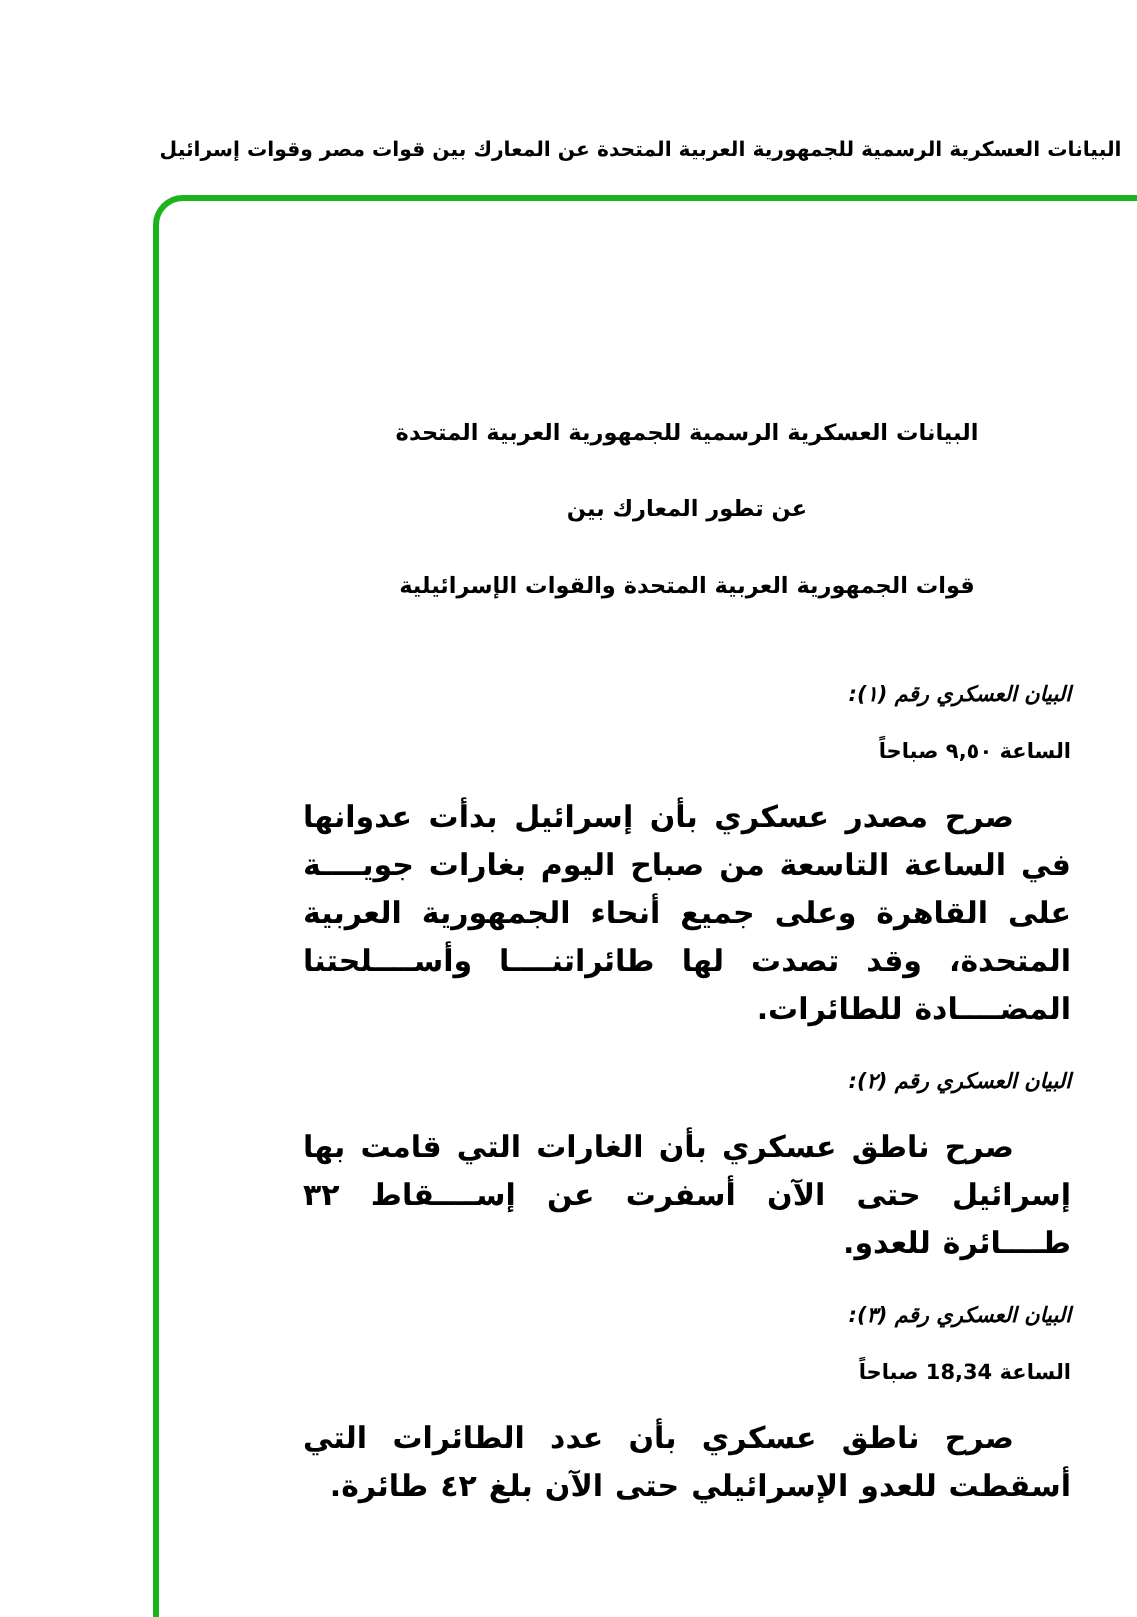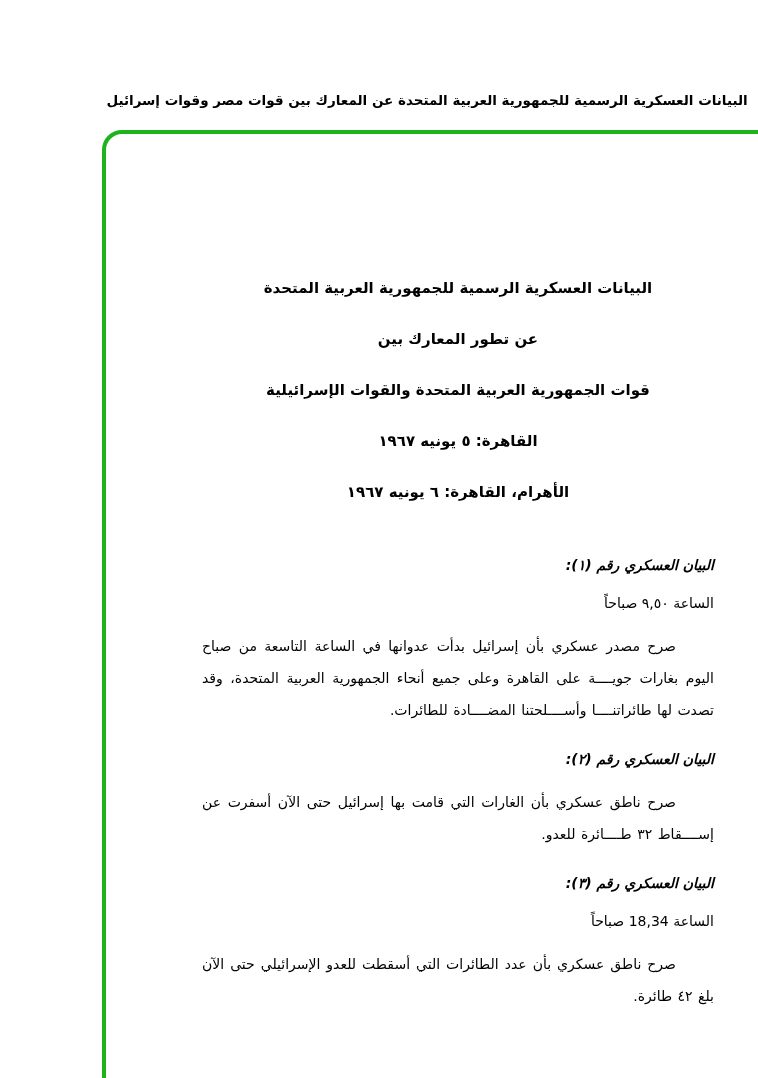--- a/index.html
+++ b/index.html
@@ -63,28 +63,28 @@
   .c-heading {
     font-size: 14px;
     font-weight: 700;
     text-align: right;
     line-height: 22px;
     font-style: italic;
   }
   .c-time {
     margin-top: 8px;
     font-size: 14px;
-    font-weight: 400;
+    font-weight: 700;
     text-align: right;
     line-height: 22px;
   }
   .c-body {
     margin-top: 12px;
-    font-size: 14px;
-    font-weight: 400;
+    font-size: 20px;
+    font-weight: 700;
     line-height: 32px;
     text-align: justify;
     text-indent: 38px;
     word-spacing: 1px;
   }
 </style>
 </head>
 <body>
 
 <div class="page">
@@ -93,24 +93,20 @@
 
   <div class="doc-frame" style="border-color: rgb(29, 179, 29);">
     <div class="doc-content">
 
       <div class="title-block">
         <div class="t-line">البيانات العسكرية الرسمية للجمهورية العربية المتحدة</div>
         <div class="t-line">عن تطور المعارك بين</div>
         <div class="t-line">قوات الجمهورية العربية المتحدة والقوات الإسرائيلية</div>
       </div>
 
-      <div class="date-block">
-        <div class="t-line">القاهرة: ٥ يونيه ١٩٦٧</div>
-        <div class="t-line">الأهرام، القاهرة: ٦ يونيه ١٩٦٧</div>
-      </div>
 
       <section class="communique communique-1">
         <div class="c-heading">البيان العسكري رقم (١):</div>
         <div class="c-time">الساعة ٩,٥٠ صباحاً</div>
         <p class="c-body">صرح مصدر عسكري بأن إسرائيل بدأت عدوانها في الساعة التاسعة من صباح اليوم بغارات جويــــة على القاهرة وعلى جميع أنحاء الجمهورية العربية المتحدة، وقد تصدت لها طائراتنــــا وأســــلحتنا المضــــادة للطائرات.</p>
       </section>
 
       <section class="communique communique-2">
         <div class="c-heading">البيان العسكري رقم (٢):</div>
         <p class="c-body">صرح ناطق عسكري بأن الغارات التي قامت بها إسرائيل حتى الآن أسفرت عن إســــقاط ٣٢ طــــائرة للعدو.</p>

